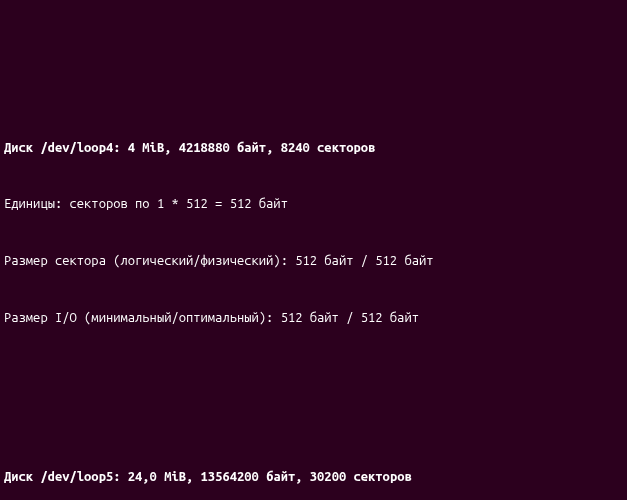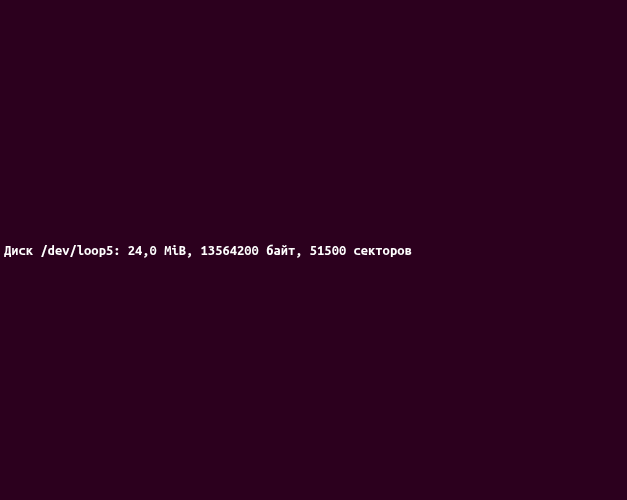--- a/index.html
+++ b/index.html
@@ -29,25 +29,29 @@
       display: block;
     }
   </style>
 </head>
 <body>
 
 
 
 
 <div class="block">
+  <span class="line header"><span>Диск </span><span>/dev/loop4</span>: <span>4 MiB</span>, <span>4218880</span> <span>байт</span>, <span>8240</span> <span>секторов</span></span>
+  <span class="line">Единицы: секторов по 1 * 512 = 512 байт</span>
+  <span class="line">Размер сектора (логический/физический): 512 байт / 512 байт</span>
+  <span class="line">Размер I/O (минимальный/оптимальный): 512 байт / 512 байт</span>
 </div>
 
 
 <div class="block">
-  <span class="line header"><span>Диск </span><span>/dev/loop5</span>: <span>24,0 MiB</span>, <span>13564200</span> <span>байт</span>, <span>51500</span> <span>секторов</span></span>
+  <span class="line header"><span>Диск </span><span>/dev/loop5</span>: <span>24,0 MiB</span>, <span>13564200</span> <span>байт</span>, <span>30200</span> <span>секторов</span></span>
   
   
   
 </div>
 
 
 
 
 
 

